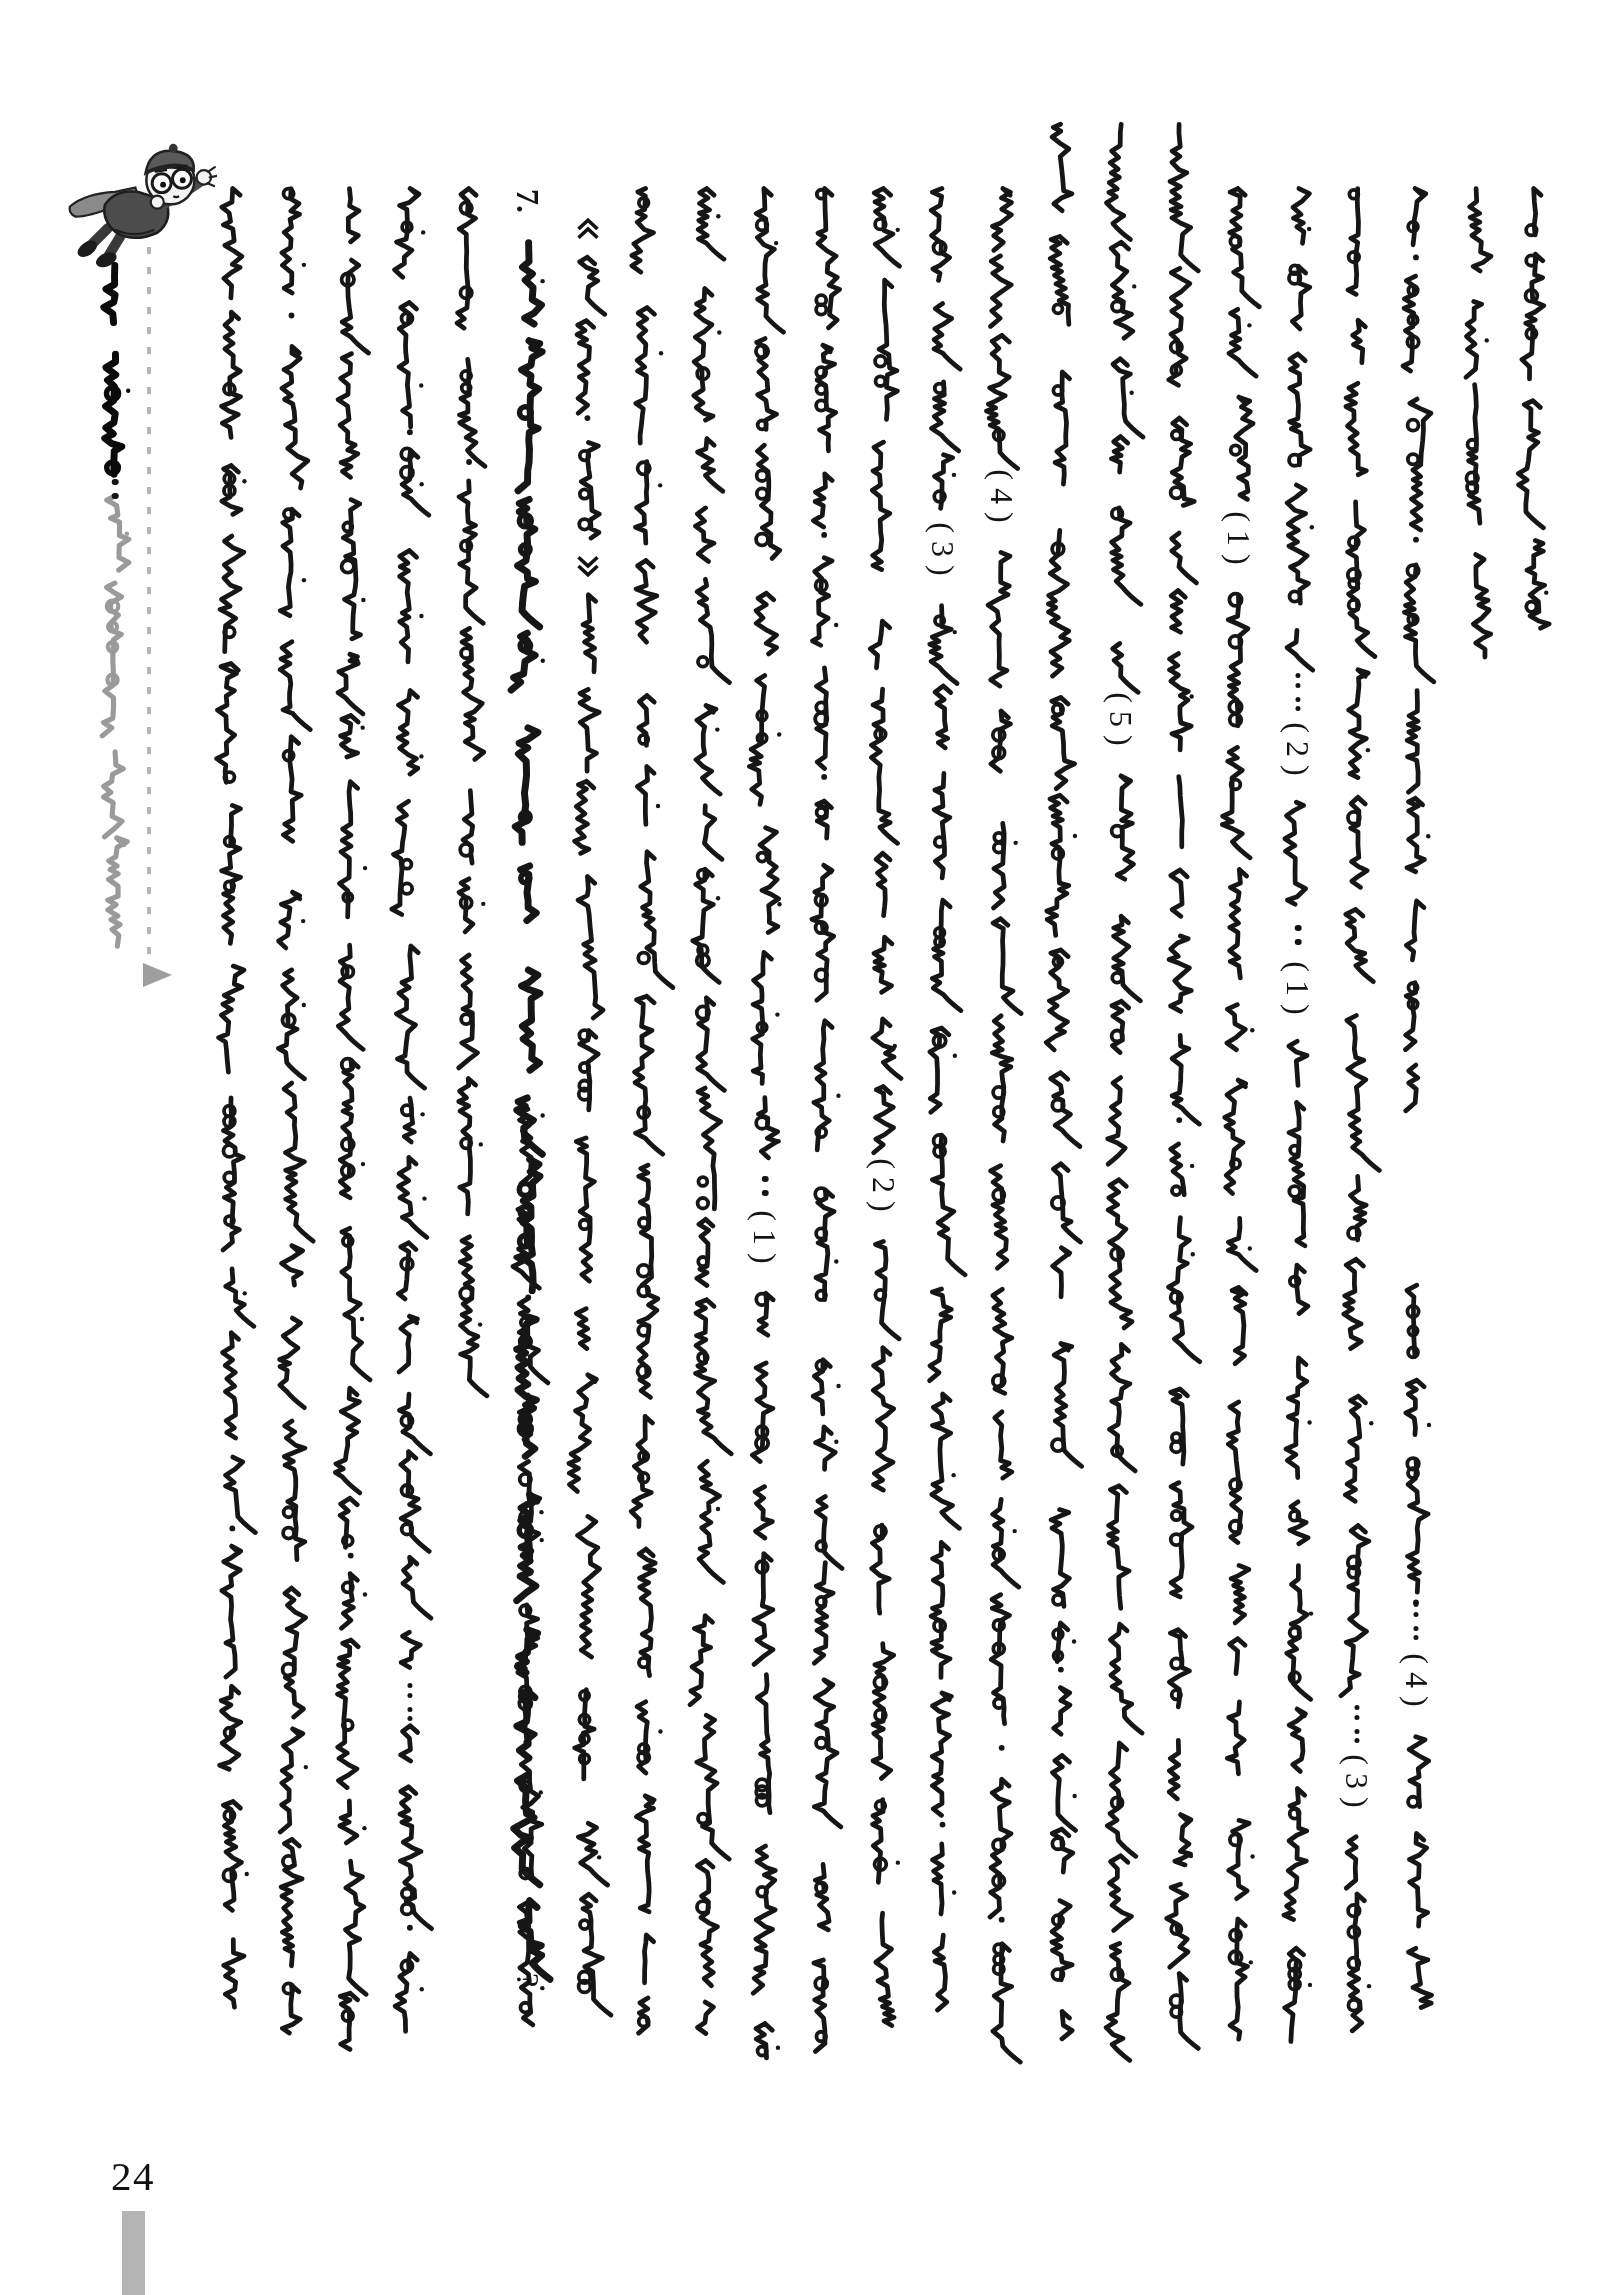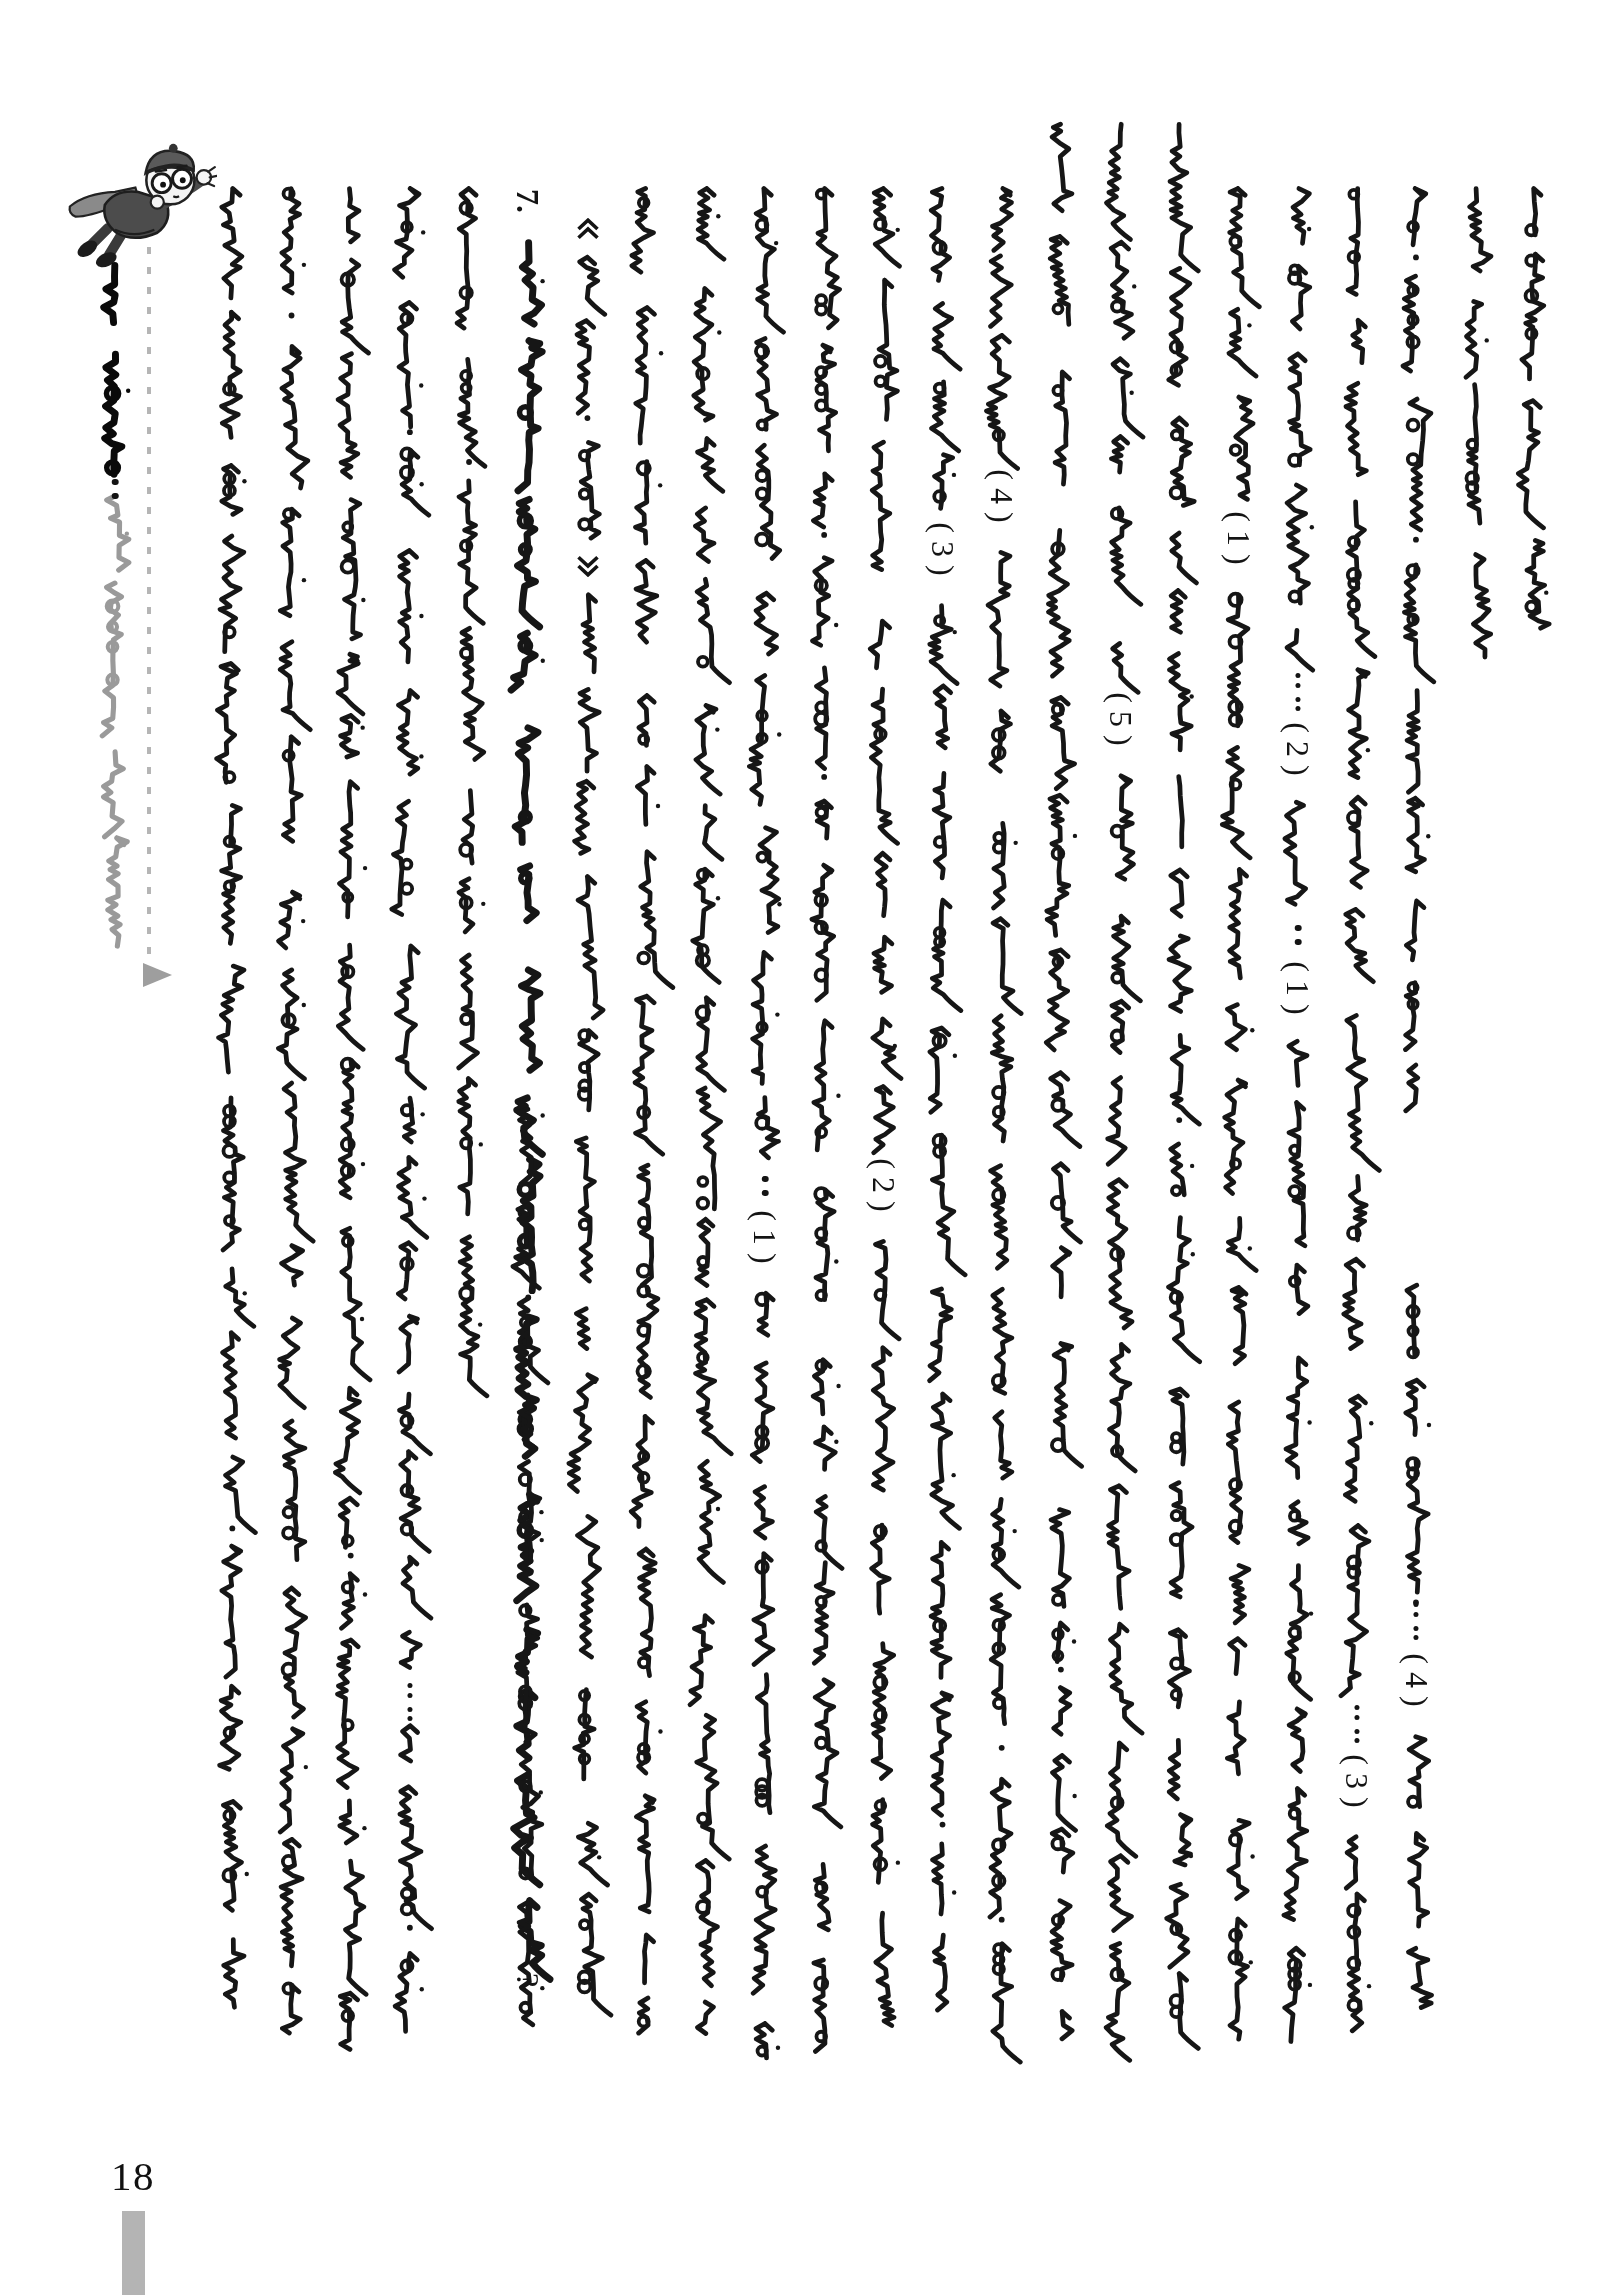--- a/index.html
+++ b/index.html
@@ -944,16 +944,16 @@
       <div class="tok" style="left: 1330px; top: 1765px;">( 3 )</div>
       <div class="dotcol dots4" style="left: 1416px; top: 1600px;">
         <i></i>
         <i></i>
         <i></i>
         <i></i>
       </div>
       <div class="tok" style="left: 1390px; top: 1664px;">( 4 )</div>
     </div>
 
-  <div class="page-number">18</div>
+  <div class="page-number">24</div>
   <div class="bottom-bar"></div>
 </div>
 
 
 </body></html>

